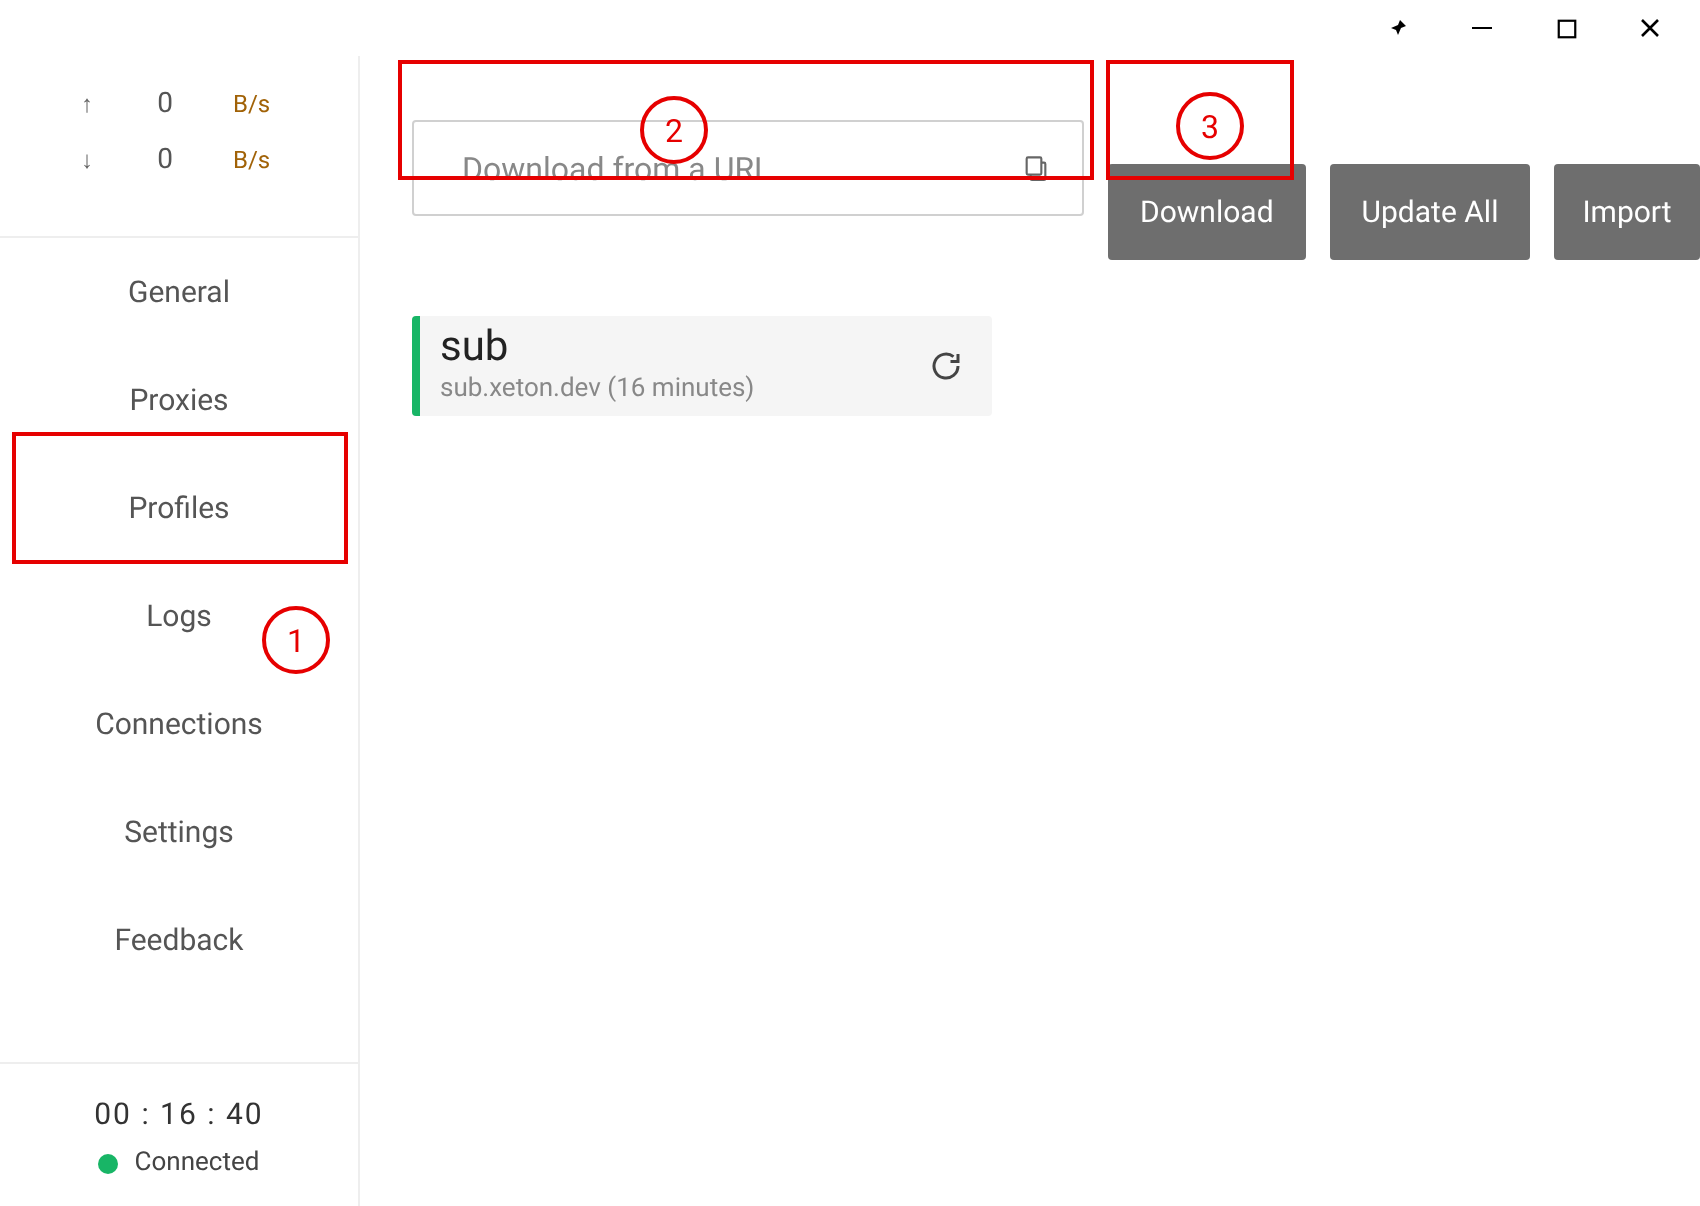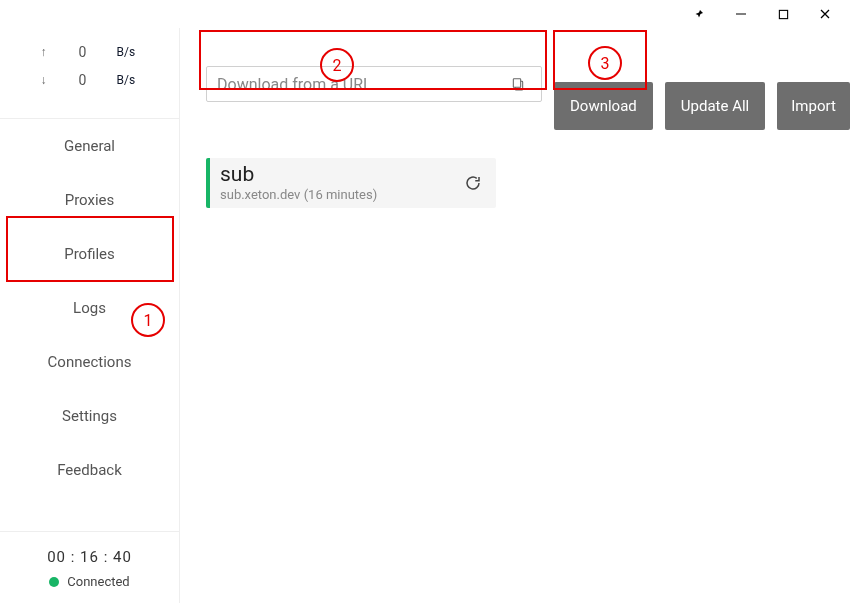--- a/index.html
+++ b/index.html
@@ -9,34 +9,34 @@
     .titlebar { position:absolute; top:0; left:0; right:0; height:28px; display:flex; justify-content:flex-end; align-items:center; padding-right:4px; }
     .titlebar .win-btn { width:42px; height:28px; display:flex; align-items:center; justify-content:center; }
     .titlebar svg { display:block; }
 
     
     .sidebar { position:absolute; top:28px; left:0; bottom:0; width:180px; background:#fff; display:flex; flex-direction:column; border-right:1px solid #eee;}
     .speeds { display:flex; flex-direction:column; padding:10px 0 18px 0; }
     .speed-row { display:flex; align-items:center; justify-content:center; gap:24px; height:28px; font-size:12px; color:#555; }
     .speed-row .arrow { width:10px; text-align:center; color:#666; }
     .speed-row .val { width:20px; text-align:center; font-size:14px; }
-    .speed-row .unit { width:24px; font-size:12px; color:#0f172a; }
+    .speed-row .unit { width:24px; font-size:12px; color:#a16207; }
 
     .nav { display:flex; flex-direction:column; margin-top:6px; border-top:1px solid #eee;text-align:right; }
     .nav-item { height:54px; display:flex; align-items:center; justify-content:center; font-size:15px; color:#555; cursor:pointer; }
 
     .status-block { margin-top:auto; border-top:1px solid #eee; padding:16px 0 14px 0; display:flex; flex-direction:column; align-items:center; gap:8px; }
     .status-time { font-size:15px; color:#333; letter-spacing:1px; }
     .status-conn { display:flex; align-items:center; gap:8px; font-size:13px; color:#444; }
     .status-dot { width:10px; height:10px; border-radius:50%; background:#18b566; }
 
     
     .main { position:absolute; top:28px; left:180px; right:0; bottom:0; padding:10px 26px 20px 26px; background:#fff; }
     .toolbar { display:flex; gap:12px; align-items:center; margin-bottom:28px; }
-    .url-box { flex:0 0 336px; height:36px; border:1px solid #d0d0d0; border-radius:2px; display:flex; align-items:center; padding:0 10px 0 10px; }
+    .url-box { flex:0 0 336px; height:48px; border:1px solid #d0d0d0; border-radius:2px; display:flex; align-items:center; padding:0 10px 0 24px; }
     .url-box input { flex:1; border:none; outline:none; font-size:16px; color:#333; background:transparent; }
     .url-box input::placeholder { color:#888; }
     .paste-btn { width:26px; height:26px; display:flex; align-items:center; justify-content:center; cursor:pointer; }
 
     .btn { height:48px; padding:0 16px; background:#6e6e6e; color:#fff; font-size:15px; border:none; border-radius:2px; cursor:pointer; white-space:nowrap; display:flex; align-items:center;margin-top:44px; }
     .btn.small { padding:0 14px; }
 
     
     .profile-card { width:290px; height:50px; background:#f5f5f5; border-radius:2px; display:flex; align-items:center; padding:0 12px 0 0; position:relative; }
     .profile-card .bar { width:4px; height:100%; background:#18b566; border-radius:2px 0 0 2px; }

